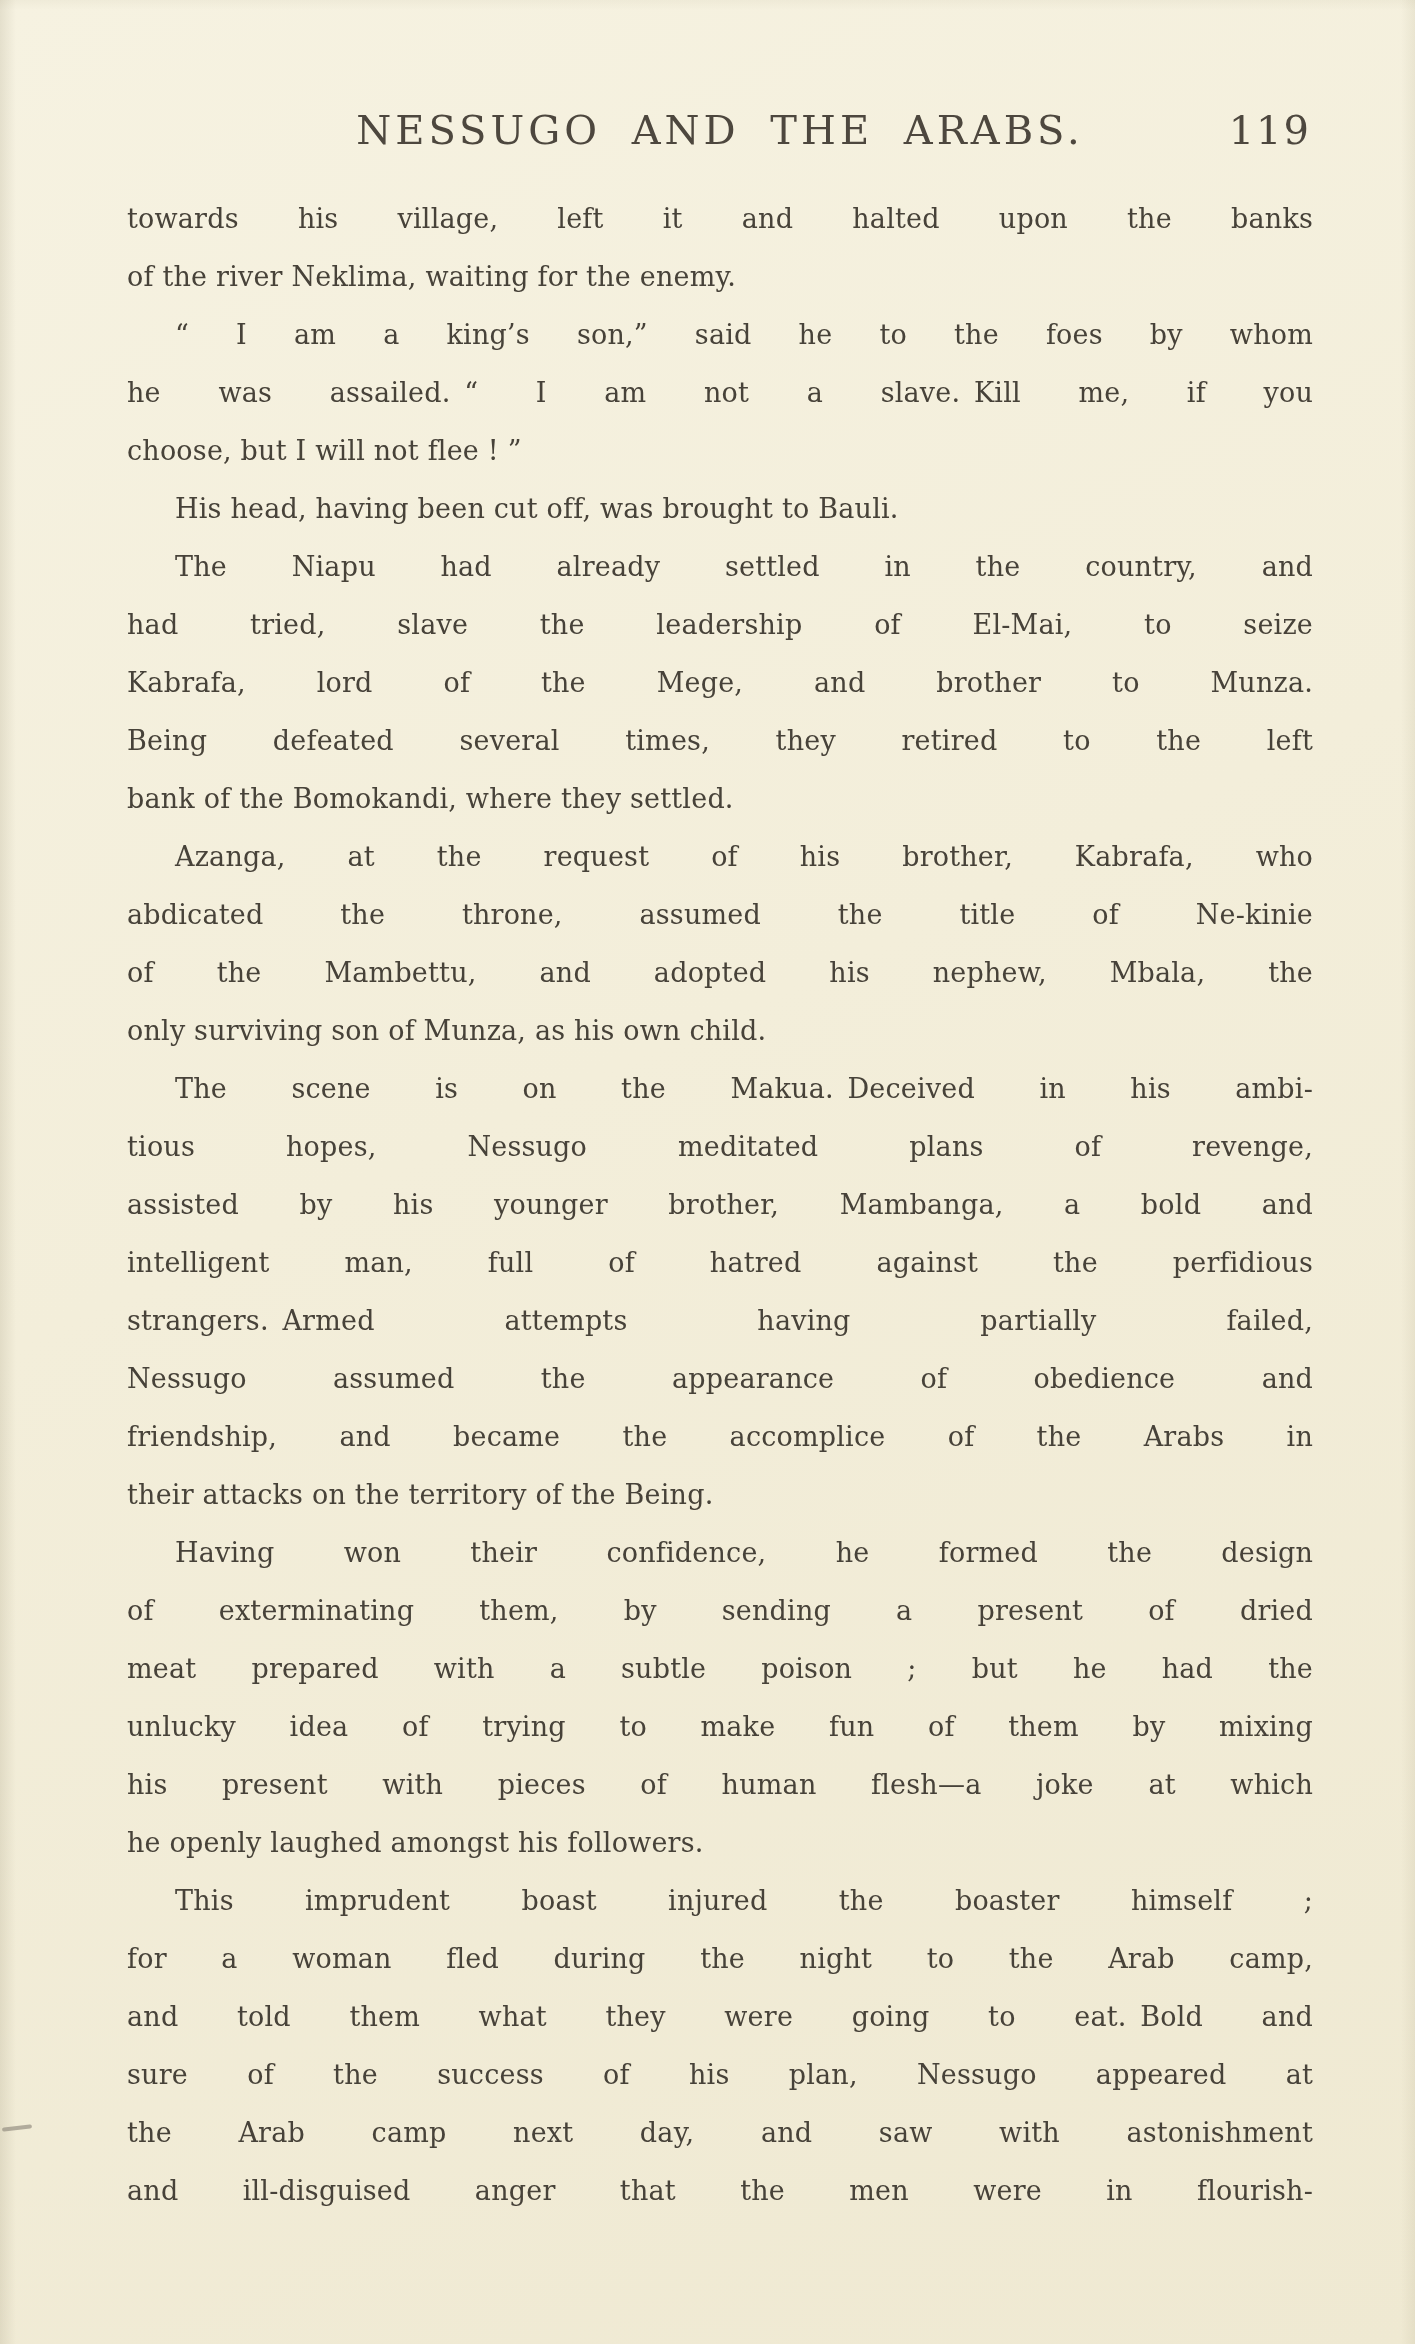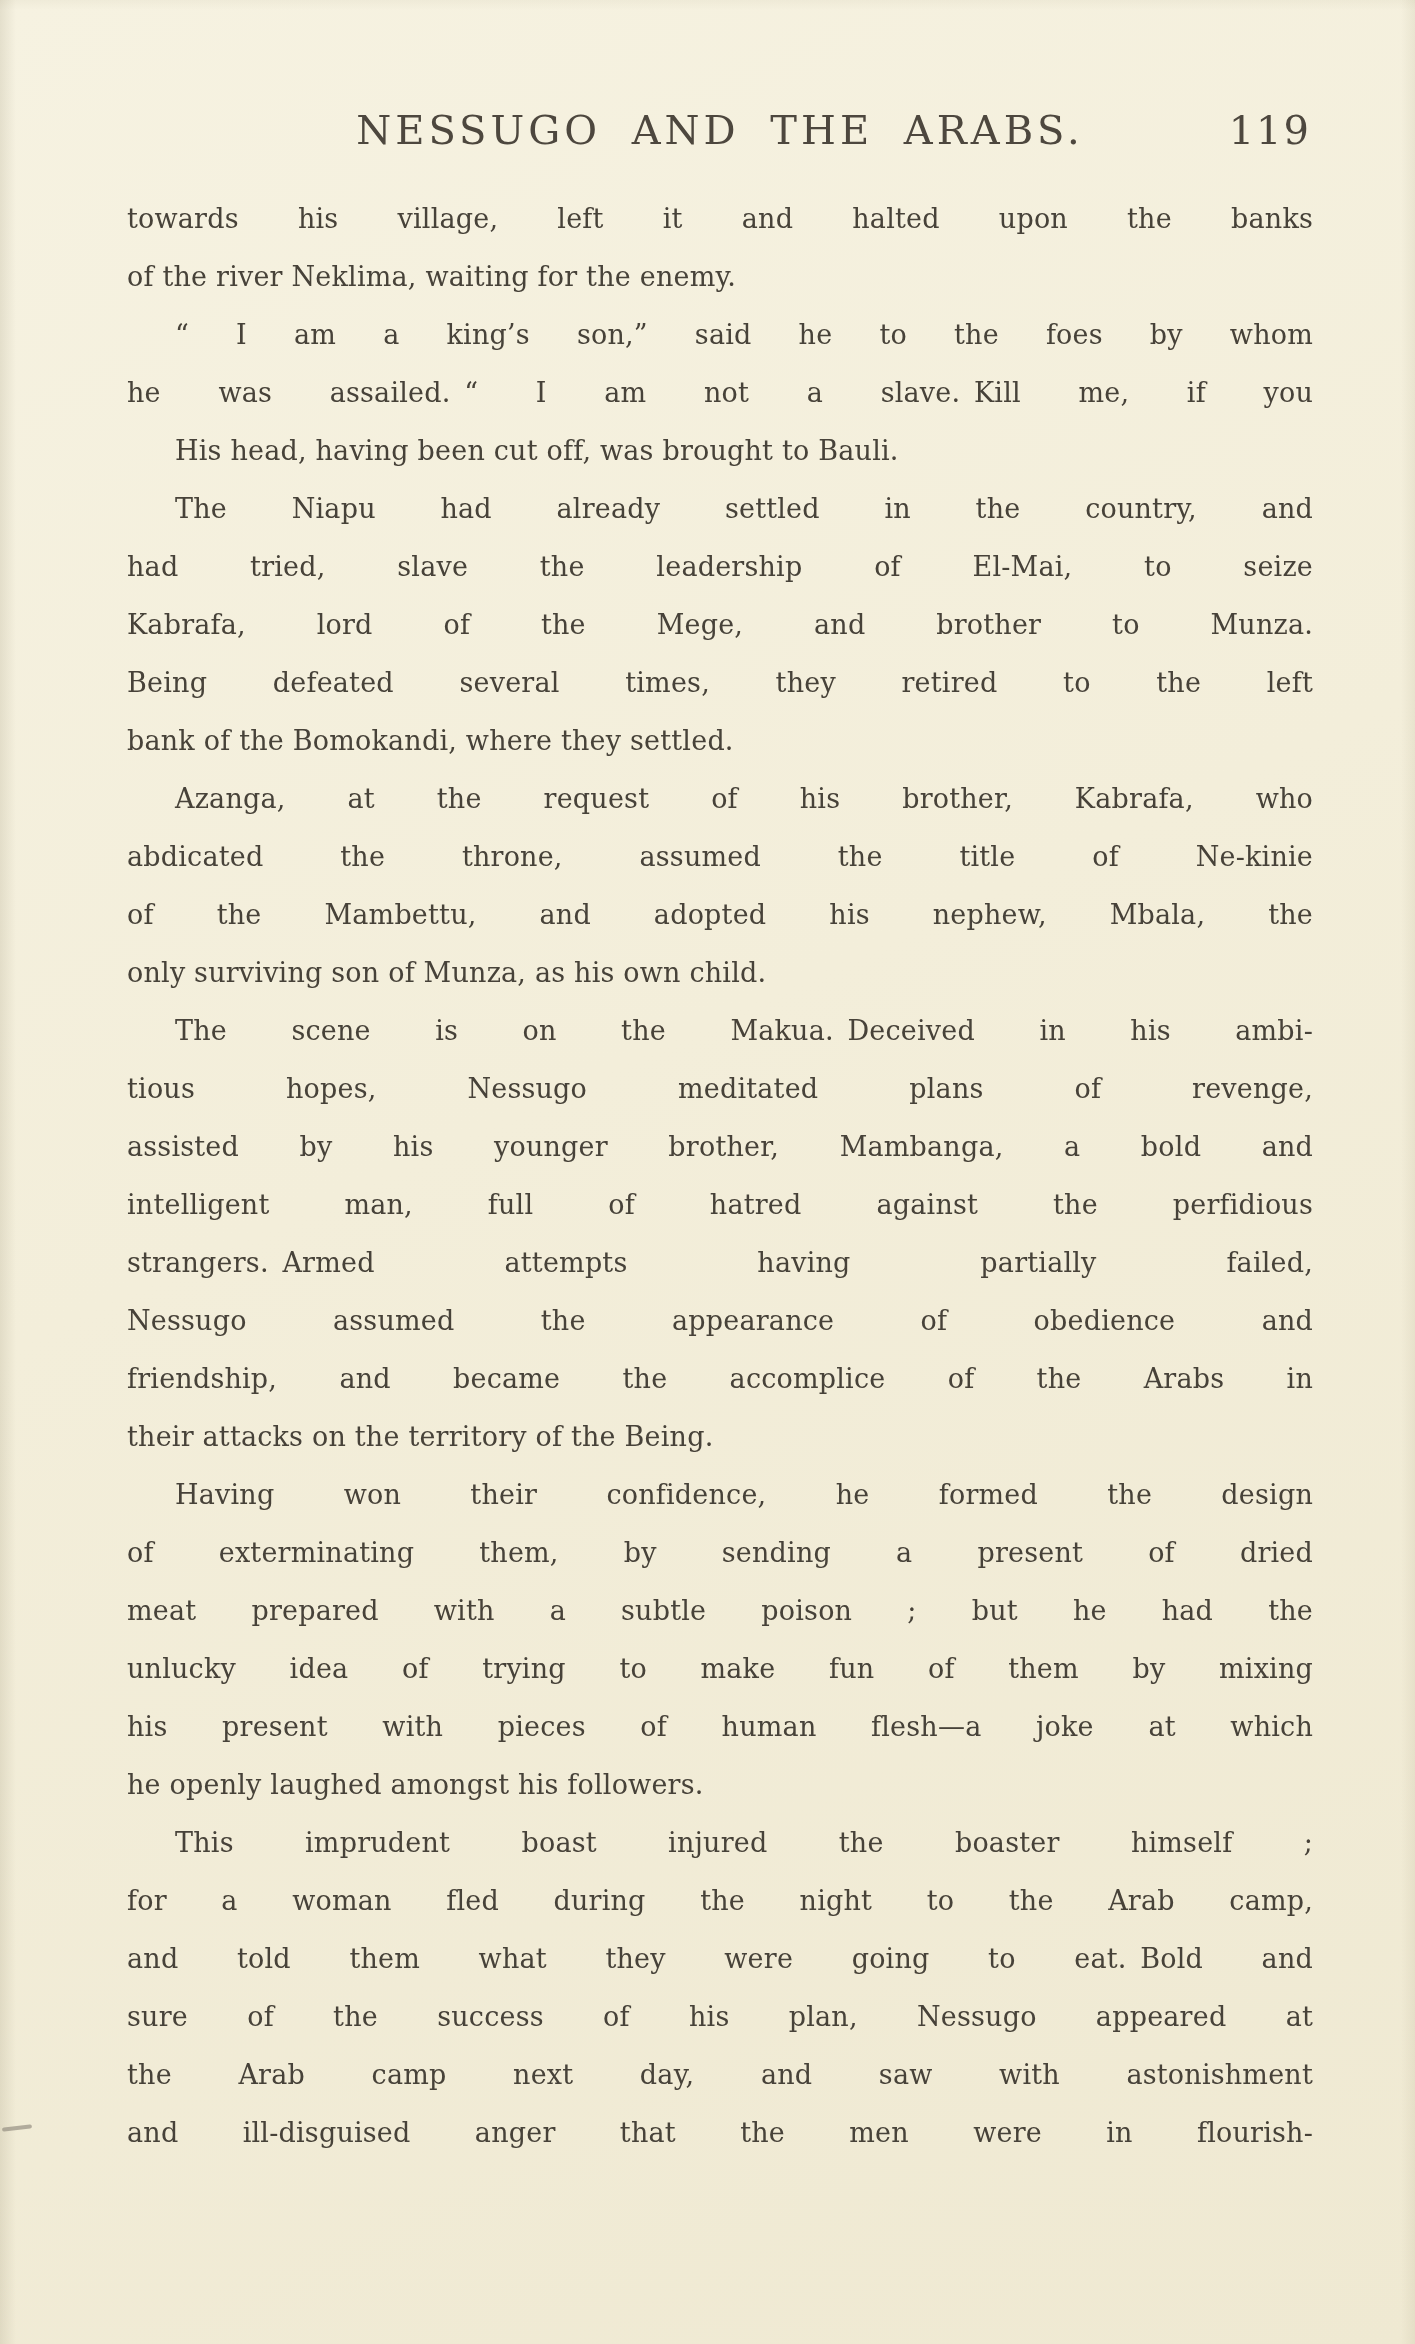--- a/index.html
+++ b/index.html
@@ -61,20 +61,21 @@
 <div class="page">
   <div class="running-header">
     <span class="running-title">NESSUGO AND THE ARABS.</span>
     <span class="page-num">119</span>
   </div>
   <div class="text-block">
       <div class="line j"><span>towards his village, left it and halted upon the banks</span></div>
       <div class="line"><span>of the river Neklima, waiting for the enemy.</span></div>
       <div class="line j ind"><span>“ I am a king’s son,” said he to the foes by whom</span></div>
       <div class="line j"><span>he was assailed. “ I am not a slave. Kill me, if you</span></div>
+      <div class="line"><span>choose, but I will not flee ! ”</span></div>
       <div class="line ind"><span>His head, having been cut off, was brought to Bauli.</span></div>
       <div class="line j ind"><span>The Niapu had already settled in the country, and</span></div>
       <div class="line j"><span>had tried, slave the leadership of El-Mai, to seize</span></div>
       <div class="line j"><span>Kabrafa, lord of the Mege, and brother to Munza.</span></div>
       <div class="line j"><span>Being defeated several times, they retired to the left</span></div>
       <div class="line"><span>bank of the Bomokandi, where they settled.</span></div>
       <div class="line j ind"><span>Azanga, at the request of his brother, Kabrafa, who</span></div>
       <div class="line j"><span>abdicated the throne, assumed the title of </span><span class="it">Ne-kinie</span></div>
       <div class="line j"><span>of the Mambettu, and adopted his nephew, Mbala, the</span></div>
       <div class="line"><span>only surviving son of Munza, as his own child.</span></div>

